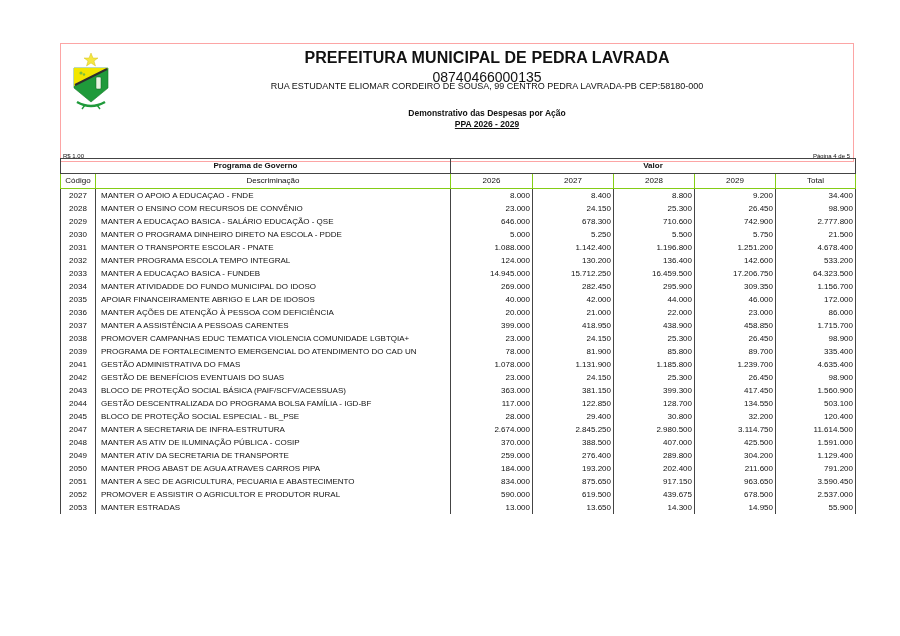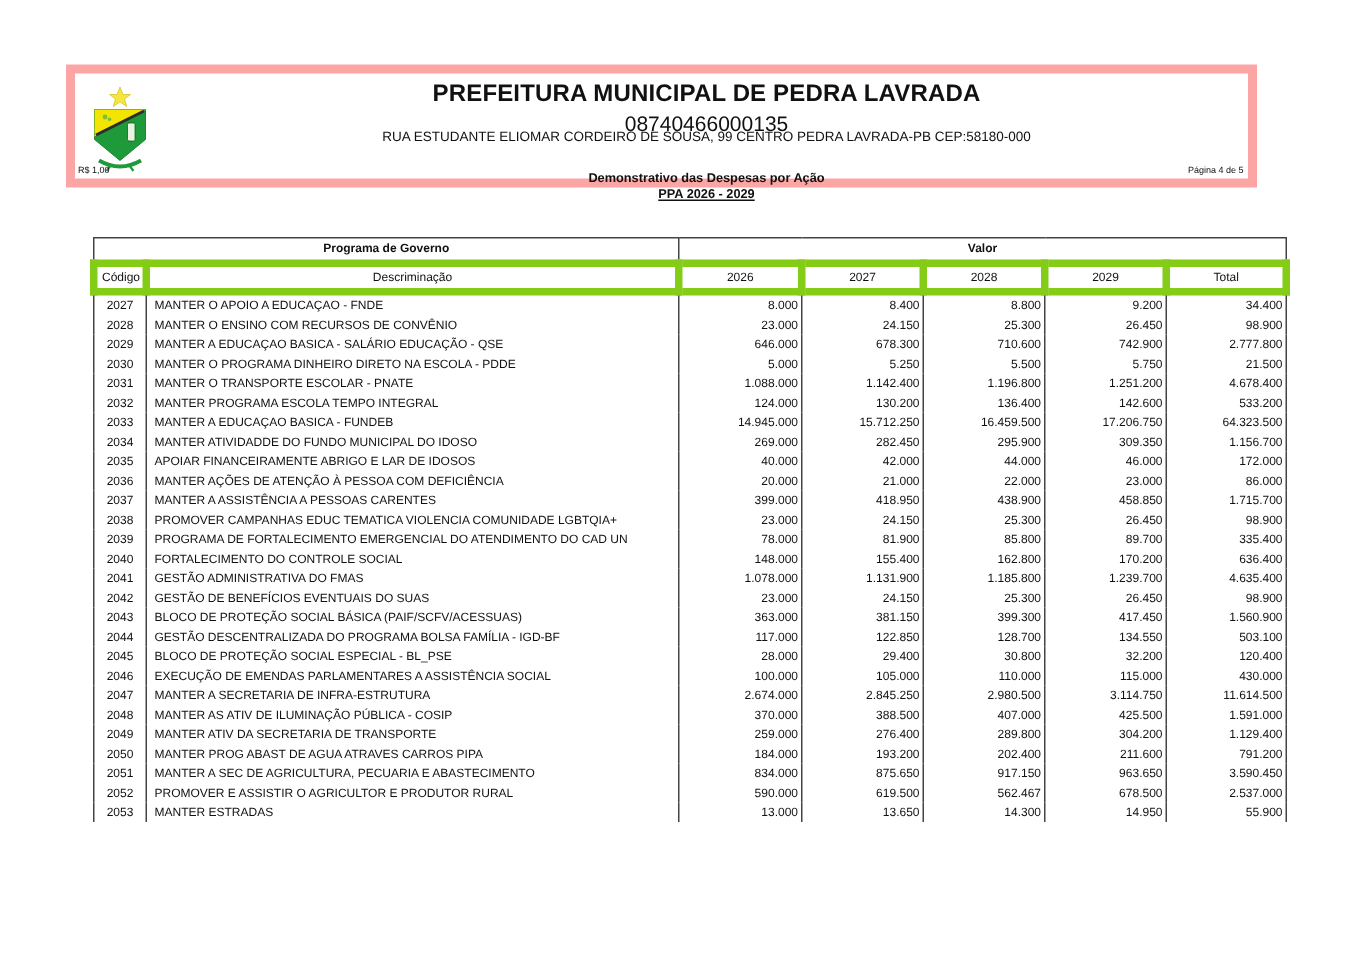--- a/index.html
+++ b/index.html
@@ -1,30 +1,30 @@
 <!DOCTYPE html>
 <html><head>
 <meta charset="utf-8">
 <style>
   html, body { margin: 0; padding: 0; background: #ffffff; }
   body { width: 900px; height: 636px; position: relative; font-family: "Liberation Sans", sans-serif; color: #111; overflow: hidden; }
-  .header-box { position: absolute; left: 44px; top: 43px; width: 794px; height: 82px; border: 6px solid #fca5a5; box-sizing: border-box; }
+  .header-box { position: absolute; left: 60px; top: 43px; width: 794px; height: 119px; border: 1px solid #fca5a5; box-sizing: border-box; }
   .logo { position: absolute; left: 10px; top: 8px; width: 40px; height: 58px; }
   .title { position: absolute; left: 0; right: 0; top: 5px; text-align: center; font-weight: bold; font-size: 16px; letter-spacing: 0.1px; padding-left: 60px; }
   .cnpj { position: absolute; left: 0; right: 0; top: 25px; text-align: center; font-size: 14px; padding-left: 60px; }
   .address { position: absolute; left: 0; right: 0; top: 37px; text-align: center; font-size: 9px; padding-left: 60px; }
   .report-title { position: absolute; left: 0; right: 0; top: 64px; text-align: center; font-size: 8.5px; font-weight: bold; padding-left: 60px; }
   .report-period { position: absolute; left: 0; right: 0; top: 75px; text-align: center; font-size: 8.5px; font-weight: bold; padding-left: 60px; text-decoration: underline; }
   .currency { position: absolute; left: 2px; bottom: 2px; font-size: 6px; }
   .page-num { position: absolute; right: 3px; bottom: 2px; font-size: 6px; }
 
   table.report { position: absolute; left: 60px; top: 158px; border-collapse: collapse; table-layout: fixed; width: 795px; font-size: 8px; }
   table.report th, table.report td { border-left: 1px solid #444; border-right: 1px solid #444; padding: 0 3px; height: 13px; line-height: 12px; white-space: nowrap; overflow: hidden; }
   table.report tr.group th { border: 1px solid #444; font-weight: bold; font-size: 8px; height: 14px; text-align: center; margin-left: 36px; }
-  table.report tr.cols th { border: 5px solid #84cc16; font-weight: normal; font-size: 8px; height: 14px; }
+  table.report tr.cols th { border: 1px solid #84cc16; font-weight: normal; font-size: 8px; height: 14px; }
   table.report td.code { text-align: center; }
   table.report td.desc { text-align: left; padding-left: 5px; }
   table.report td.num { text-align: right; padding-right: 2px; }
   table.report tbody tr:last-child td { border-bottom: none; }
 </style>
 </head>
 <body>
 
 <div class="header-box">
   <svg class="logo" viewBox="0 0 40 58" xmlns="http://www.w3.org/2000/svg">
@@ -184,29 +184,20 @@
       <tr>
         <td class="code">2039</td>
         <td class="desc">PROGRAMA DE FORTALECIMENTO EMERGENCIAL DO ATENDIMENTO DO CAD UN</td>
         <td class="num">78.000</td>
         <td class="num">81.900</td>
         <td class="num">85.800</td>
         <td class="num">89.700</td>
         <td class="num">335.400</td>
       </tr>
       <tr>
-        <td class="code">2040</td>
-        <td class="desc">FORTALECIMENTO DO CONTROLE SOCIAL</td>
-        <td class="num">148.000</td>
-        <td class="num">155.400</td>
-        <td class="num">162.800</td>
-        <td class="num">170.200</td>
-        <td class="num">636.400</td>
-      </tr>
-      <tr>
         <td class="code">2041</td>
         <td class="desc">GESTÃO ADMINISTRATIVA DO FMAS</td>
         <td class="num">1.078.000</td>
         <td class="num">1.131.900</td>
         <td class="num">1.185.800</td>
         <td class="num">1.239.700</td>
         <td class="num">4.635.400</td>
       </tr>
       <tr>
         <td class="code">2042</td>
@@ -238,29 +229,20 @@
       <tr>
         <td class="code">2045</td>
         <td class="desc">BLOCO DE PROTEÇÃO SOCIAL ESPECIAL - BL_PSE</td>
         <td class="num">28.000</td>
         <td class="num">29.400</td>
         <td class="num">30.800</td>
         <td class="num">32.200</td>
         <td class="num">120.400</td>
       </tr>
       <tr>
-        <td class="code">2046</td>
-        <td class="desc">EXECUÇÃO DE EMENDAS PARLAMENTARES A ASSISTÊNCIA SOCIAL</td>
-        <td class="num">100.000</td>
-        <td class="num">105.000</td>
-        <td class="num">110.000</td>
-        <td class="num">115.000</td>
-        <td class="num">430.000</td>
-      </tr>
-      <tr>
         <td class="code">2047</td>
         <td class="desc">MANTER A SECRETARIA DE INFRA-ESTRUTURA</td>
         <td class="num">2.674.000</td>
         <td class="num">2.845.250</td>
         <td class="num">2.980.500</td>
         <td class="num">3.114.750</td>
         <td class="num">11.614.500</td>
       </tr>
       <tr>
         <td class="code">2048</td>
@@ -296,21 +278,21 @@
         <td class="num">875.650</td>
         <td class="num">917.150</td>
         <td class="num">963.650</td>
         <td class="num">3.590.450</td>
       </tr>
       <tr>
         <td class="code">2052</td>
         <td class="desc">PROMOVER E ASSISTIR O AGRICULTOR E  PRODUTOR RURAL</td>
         <td class="num">590.000</td>
         <td class="num">619.500</td>
-        <td class="num">562.467</td>
+        <td class="num">439.675</td>
         <td class="num">678.500</td>
         <td class="num">2.537.000</td>
       </tr>
       <tr>
         <td class="code">2053</td>
         <td class="desc">MANTER ESTRADAS</td>
         <td class="num">13.000</td>
         <td class="num">13.650</td>
         <td class="num">14.300</td>
         <td class="num">14.950</td>

